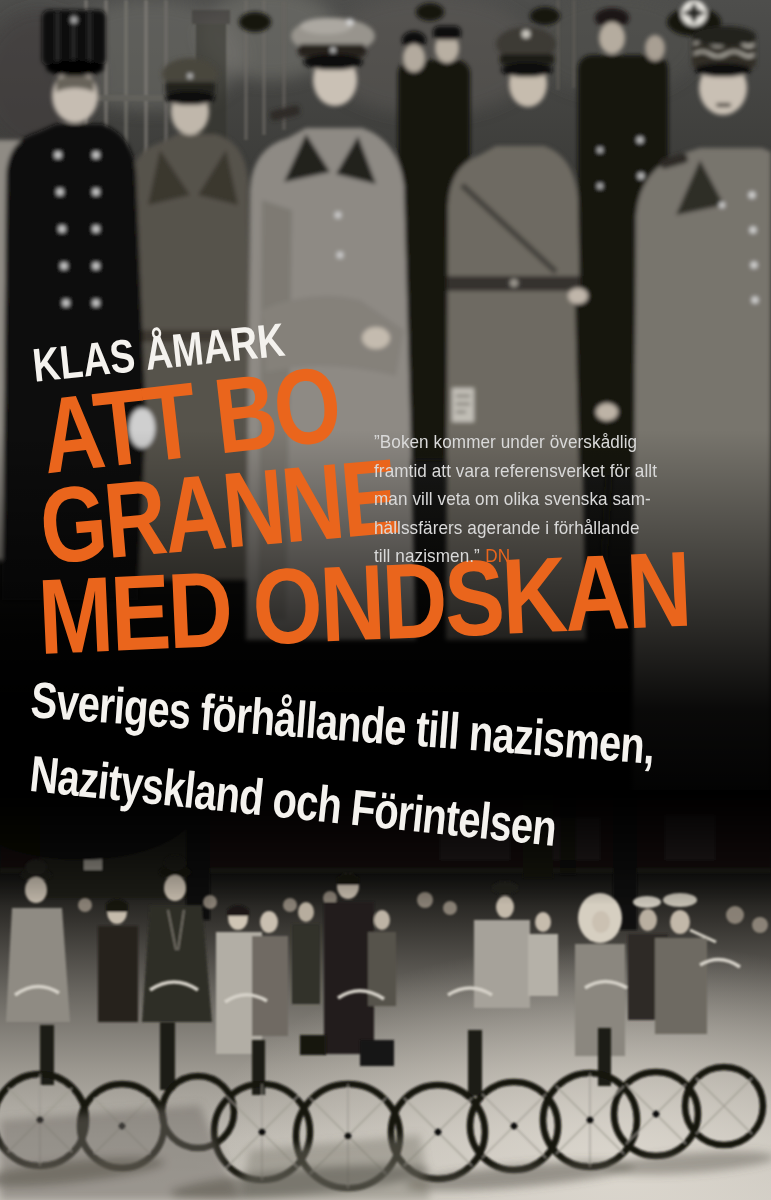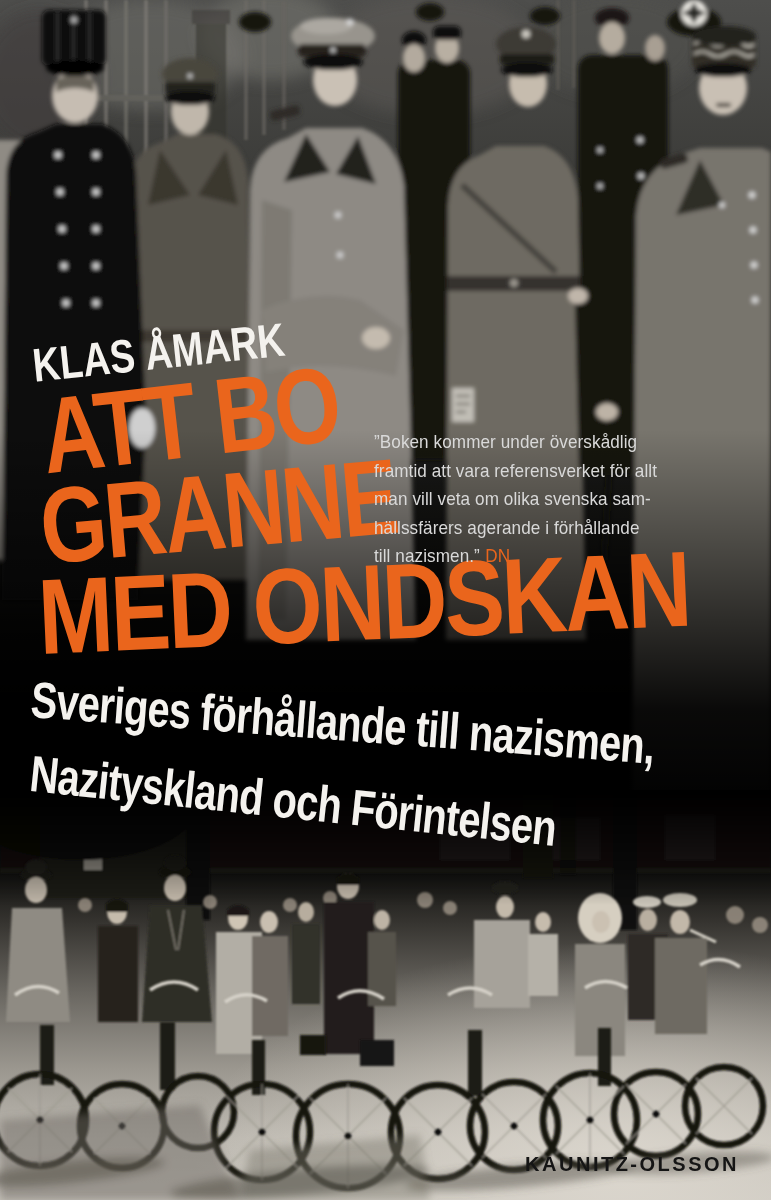--- a/index.html
+++ b/index.html
@@ -372,14 +372,13 @@
     <div>man vill veta om olika svenska sam-</div>
     <div>hällssfärers agerande i förhållande</div>
     <div><span>till nazismen.”</span><span class="dn">DN</span></div>
   </div>
 
   <div>
     <div class="txt sub sub1">Sveriges förhållande till nazismen,</div>
     <div class="txt sub sub2">Nazityskland och Förintelsen</div>
   </div>
 
-  <div class="txt publisher">KAUNITZ-OLSSON</div>
 </div>
 
 </body></html>

